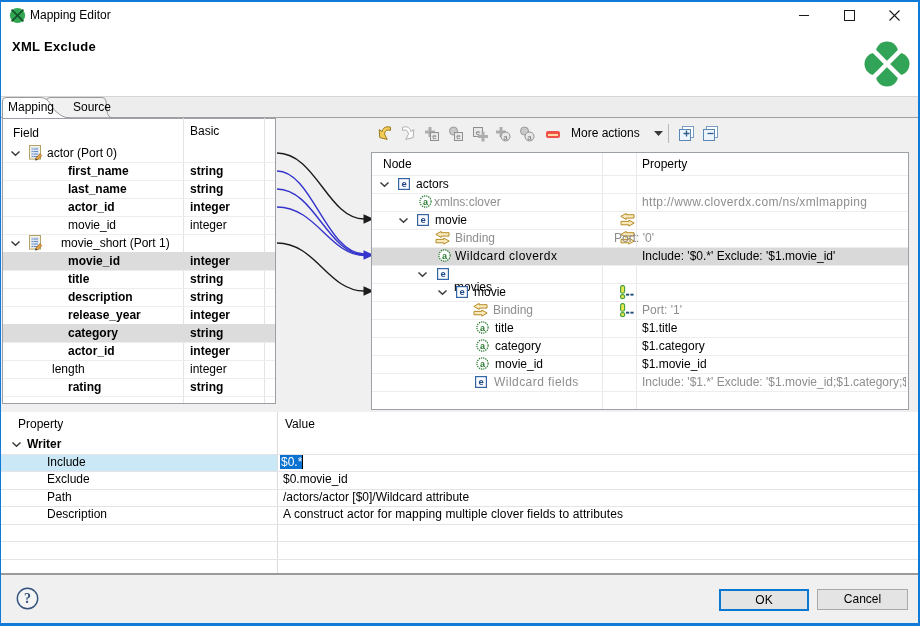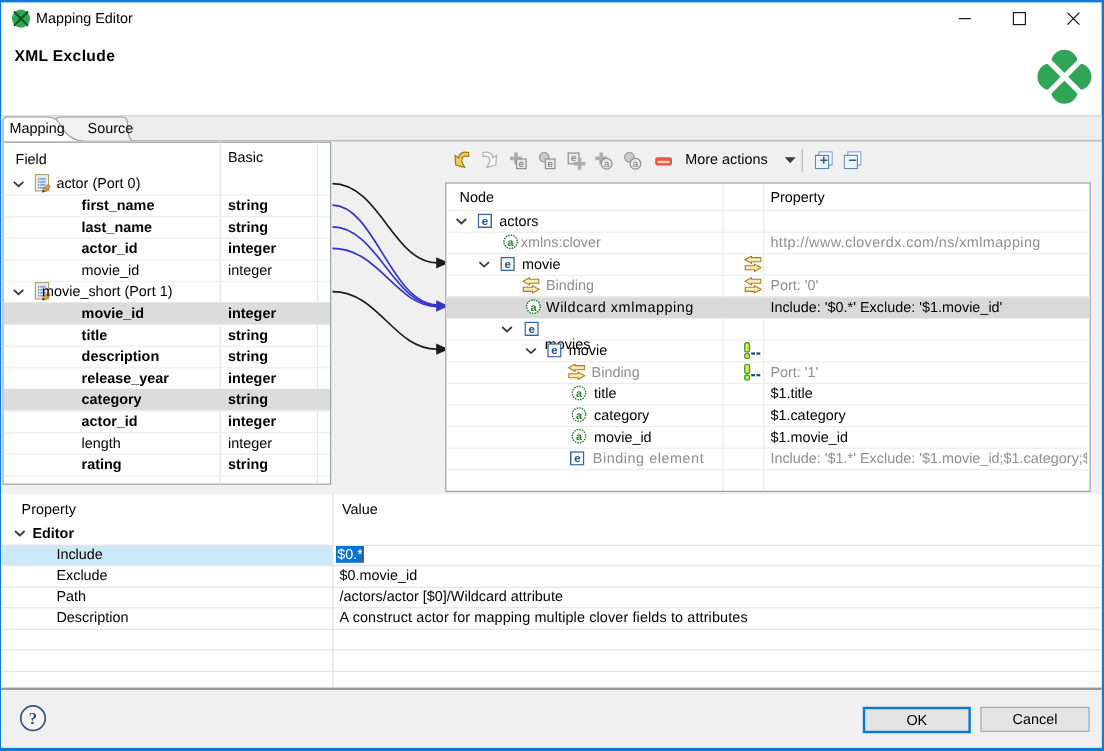--- a/index.html
+++ b/index.html
@@ -101,21 +101,21 @@
     </g>
 <g fill="#4a6ea9">
       <rect x="4.7" y="3.5" width="1" height="1"></rect>
       <rect x="4.7" y="6" width="1" height="1"></rect>
       <rect x="4.7" y="8.5" width="1" height="1"></rect>
       <rect x="4.7" y="11" width="1" height="1"></rect>
     </g>
 <path d="M8.6 13.2 L13 8.8 L14.8 10.6 L10.4 15 Z" fill="#e9a23f" stroke="#935e17" stroke-width="0.7"></path>
 <path d="M8.6 13.2 L10.4 15 L8.2 15.4 Z" fill="#2b2b2b"></path>
   </svg>
-<div class="abs" style="left:35px;top:234px;height:18px;line-height:18px">movie_short (Port 1)</div>
+<div class="abs" style="left:61px;top:234px;height:18px;line-height:18px">movie_short (Port 1)</div>
 <div class="abs" style="left:3px;top:252px;width:272px;height:1px;background:#ededed"></div>
 <div class="abs" style="left:3px;top:252px;width:272px;height:18px;background:#dcdcdc"></div>
 <div class="abs b" style="left:68px;top:252px;height:18px;line-height:18px">movie_id</div>
 <div class="abs b" style="left:190px;top:252px;height:18px;line-height:18px">integer</div>
 <div class="abs" style="left:3px;top:270px;width:272px;height:1px;background:#ededed"></div>
 <div class="abs b" style="left:68px;top:270px;height:18px;line-height:18px">title</div>
 <div class="abs b" style="left:190px;top:270px;height:18px;line-height:18px">string</div>
 <div class="abs" style="left:3px;top:288px;width:272px;height:1px;background:#ededed"></div>
 <div class="abs b" style="left:68px;top:288px;height:18px;line-height:18px">description</div>
 <div class="abs b" style="left:190px;top:288px;height:18px;line-height:18px">string</div>
@@ -123,21 +123,21 @@
 <div class="abs b" style="left:68px;top:306px;height:18px;line-height:18px">release_year</div>
 <div class="abs b" style="left:190px;top:306px;height:18px;line-height:18px">integer</div>
 <div class="abs" style="left:3px;top:324px;width:272px;height:1px;background:#ededed"></div>
 <div class="abs" style="left:3px;top:324px;width:272px;height:18px;background:#dcdcdc"></div>
 <div class="abs b" style="left:68px;top:324px;height:18px;line-height:18px">category</div>
 <div class="abs b" style="left:190px;top:324px;height:18px;line-height:18px">string</div>
 <div class="abs" style="left:3px;top:342px;width:272px;height:1px;background:#ededed"></div>
 <div class="abs b" style="left:68px;top:342px;height:18px;line-height:18px">actor_id</div>
 <div class="abs b" style="left:190px;top:342px;height:18px;line-height:18px">integer</div>
 <div class="abs" style="left:3px;top:360px;width:272px;height:1px;background:#ededed"></div>
-<div class="abs " style="left:68px;top:360px;height:18px;line-height:18px">length</div>
+<div class="abs " style="left:52px;top:360px;height:18px;line-height:18px">length</div>
 <div class="abs " style="left:190px;top:360px;height:18px;line-height:18px">integer</div>
 <div class="abs" style="left:3px;top:378px;width:272px;height:1px;background:#ededed"></div>
 <div class="abs b" style="left:68px;top:378px;height:18px;line-height:18px">rating</div>
 <div class="abs b" style="left:190px;top:378px;height:18px;line-height:18px">string</div>
 <div class="abs" style="left:3px;top:396px;width:272px;height:1px;background:#ededed"></div>
 <svg class="abs" style="left:276px;top:140px" width="101" height="165" viewBox="0 0 101 165">
 <path d="M1 13 C 40 13 52 79 88 79" fill="none" stroke="#1c1c1c" stroke-width="1.4"></path>
 <path d="M1 31 C 36 31 50 113 88 114" fill="none" stroke="#3434cc" stroke-width="1.4"></path>
 <path d="M1 49 C 38 49 52 114 88 115" fill="none" stroke="#3434cc" stroke-width="1.4"></path>
 <path d="M1 67 C 40 67 54 115 88 115.5" fill="none" stroke="#3434cc" stroke-width="1.4"></path>
@@ -232,27 +232,27 @@
 <div class="abs" style="left:372px;top:229px;width:536px;height:1px;background:#ededed"></div>
 <svg class="abs" style="left:435px;top:231px" width="15" height="14" viewBox="0 0 15 14">
 <path d="M14 1.7 L6.2 1.7 L6.2 0.4 L0.8 3.4 L6.2 6.4 L6.2 5.1 L14 5.1 Z" fill="#f9e9bb" stroke="#ad8014" stroke-width="0.9"></path>
 <path d="M1.8 9 L9.6 9 L9.6 7.7 L15 10.7 L9.6 13.7 L9.6 12.4 L1.8 12.4 Z" fill="#f9e9bb" stroke="#ad8014" stroke-width="0.9" transform="translate(-0.8,-0.6)"></path>
   </svg>
 <div class="abs gray" style="left:455px;top:229px;height:18px;line-height:18px">Binding</div>
 <svg class="abs" style="left:620px;top:231px" width="15" height="14" viewBox="0 0 15 14">
 <path d="M14 1.7 L6.2 1.7 L6.2 0.4 L0.8 3.4 L6.2 6.4 L6.2 5.1 L14 5.1 Z" fill="#f9e9bb" stroke="#ad8014" stroke-width="0.9"></path>
 <path d="M1.8 9 L9.6 9 L9.6 7.7 L15 10.7 L9.6 13.7 L9.6 12.4 L1.8 12.4 Z" fill="#f9e9bb" stroke="#ad8014" stroke-width="0.9" transform="translate(-0.8,-0.6)"></path>
   </svg>
-<div class="abs gray" style="left:642px;top:229px;height:18px;line-height:18px;width:264px;overflow:hidden;white-space:nowrap">Port: '0'</div>
+<div class="abs gray" style="left:614px;top:229px;height:18px;line-height:18px;width:264px;overflow:hidden;white-space:nowrap">Port: '0'</div>
 <div class="abs" style="left:372px;top:247px;width:536px;height:1px;background:#ededed"></div>
 <svg class="abs" style="left:438px;top:249px" width="13" height="13" viewBox="0 0 13 13">
 <circle cx="6.5" cy="6.5" r="5.6" fill="#fff" stroke="#277a2e" stroke-width="1.2" stroke-dasharray="1.3 0.9"></circle>
 <text x="6.5" y="9.8" font-size="9" font-weight="bold" fill="#277a2e" text-anchor="middle" font-family="Liberation Sans,sans-serif">a</text>
   </svg>
-<div class="abs" style="left:455px;top:247px;height:18px;line-height:18px"><span style="letter-spacing:0.45px">Wildcard xmlmapping</span></div>
+<div class="abs" style="left:455px;top:247px;height:18px;line-height:18px"><span style="letter-spacing:0.45px">Wildcard cloverdx</span></div>
 <div class="abs" style="left:642px;top:247px;height:18px;line-height:18px;width:264px;overflow:hidden;white-space:nowrap">Include: '$0.*' Exclude: '$1.movie_id'</div>
 <div class="abs" style="left:372px;top:265px;width:536px;height:1px;background:#ededed"></div>
 <svg class="abs" style="left:417px;top:271px" width="11" height="7">
     <path d="M1.5 1.5 L5.5 5.2 L9.5 1.5" stroke="#3b3b3b" stroke-width="1.5" fill="none"></path>
   </svg>
 <svg class="abs" style="left:437px;top:268px" width="12" height="12" viewBox="0 0 12 12">
 <rect x="0.6" y="0.6" width="10.8" height="10.8" fill="#fdfdff" stroke="#3465a4" stroke-width="1.2"></rect>
 <text x="6.1" y="9.3" font-size="9.5" font-weight="bold" fill="#204a87" text-anchor="middle" font-family="Liberation Sans,sans-serif">e</text>
   </svg>
 <div class="abs" style="left:454px;top:278px;height:18px;line-height:18px">movies</div>
@@ -303,31 +303,31 @@
 <circle cx="6.5" cy="6.5" r="5.6" fill="#fff" stroke="#277a2e" stroke-width="1.2" stroke-dasharray="1.3 0.9"></circle>
 <text x="6.5" y="9.8" font-size="9" font-weight="bold" fill="#277a2e" text-anchor="middle" font-family="Liberation Sans,sans-serif">a</text>
   </svg>
 <div class="abs" style="left:495px;top:355px;height:18px;line-height:18px">movie_id</div>
 <div class="abs" style="left:642px;top:355px;height:18px;line-height:18px;width:264px;overflow:hidden;white-space:nowrap">$1.movie_id</div>
 <div class="abs" style="left:372px;top:373px;width:536px;height:1px;background:#ededed"></div>
 <svg class="abs" style="left:475px;top:376px" width="12" height="12" viewBox="0 0 12 12">
 <rect x="0.6" y="0.6" width="10.8" height="10.8" fill="#fdfdff" stroke="#3465a4" stroke-width="1.2"></rect>
 <text x="6.1" y="9.3" font-size="9.5" font-weight="bold" fill="#204a87" text-anchor="middle" font-family="Liberation Sans,sans-serif">e</text>
   </svg>
-<div class="abs gray" style="left:494px;top:373px;height:18px;line-height:18px"><span style="letter-spacing:0.45px">Binding element</span></div>
+<div class="abs gray" style="left:494px;top:373px;height:18px;line-height:18px"><span style="letter-spacing:0.45px">Wildcard fields</span></div>
 <div class="abs gray" style="left:642px;top:373px;height:18px;line-height:18px;width:264px;overflow:hidden;white-space:nowrap">Include: '$1.*' Exclude: '$1.movie_id;$1.category;$...</div>
 <div class="abs" style="left:372px;top:391px;width:536px;height:1px;background:#ededed"></div>
 <div class="abs" style="left:1px;top:412px;width:917px;height:161px;background:#fff"></div>
 <div class="abs" style="left:277px;top:412px;width:1px;height:161px;background:#dcdcdc"></div>
 <div class="abs" style="left:18px;top:413px;height:22px;line-height:22px">Property</div>
 <div class="abs" style="left:285px;top:413px;height:22px;line-height:22px">Value</div>
 <svg class="abs" style="left:11px;top:441px" width="11" height="7">
     <path d="M1.5 1.5 L5.5 5.2 L9.5 1.5" stroke="#3b3b3b" stroke-width="1.5" fill="none"></path>
   </svg>
-<div class="abs" style="left:27px;top:436px;height:17px;line-height:17px;font-weight:bold">Editor</div>
+<div class="abs" style="left:27px;top:436px;height:17px;line-height:17px;font-weight:bold">Writer</div>
 <div class="abs" style="left:1px;top:453.5px;width:276px;height:17.5px;background:#cbe8f6"></div>
 <div class="abs" style="left:47px;top:453.5px;height:17.5px;line-height:17.5px">Include</div>
 <div class="abs" style="left:278px;top:453.5px;width:640px;height:17.5px;background:#fff"></div>
 <div class="abs" style="left:280px;top:455px;width:21px;height:14px;background:#0a72d0;color:#fff;line-height:14px;font-size:12px;padding-left:1px">$0.*</div>
 <div class="abs" style="left:302px;top:455px;width:1px;height:14px;background:#000"></div>
 <div class="abs" style="left:47px;top:471px;height:26px;line-height:17.5px">Exclude</div>
 <div class="abs" style="left:283px;top:471px;height:17.5px;line-height:17.5px">$0.movie_id</div>
 <div class="abs" style="left:47px;top:488.5px;height:17.5px;line-height:17.5px">Path</div>
 <div class="abs" style="left:283px;top:488.5px;height:17.5px;line-height:17.5px">/actors/actor [$0]/Wildcard attribute</div>
 <div class="abs" style="left:47px;top:506px;height:17.5px;line-height:17.5px">Description</div>

